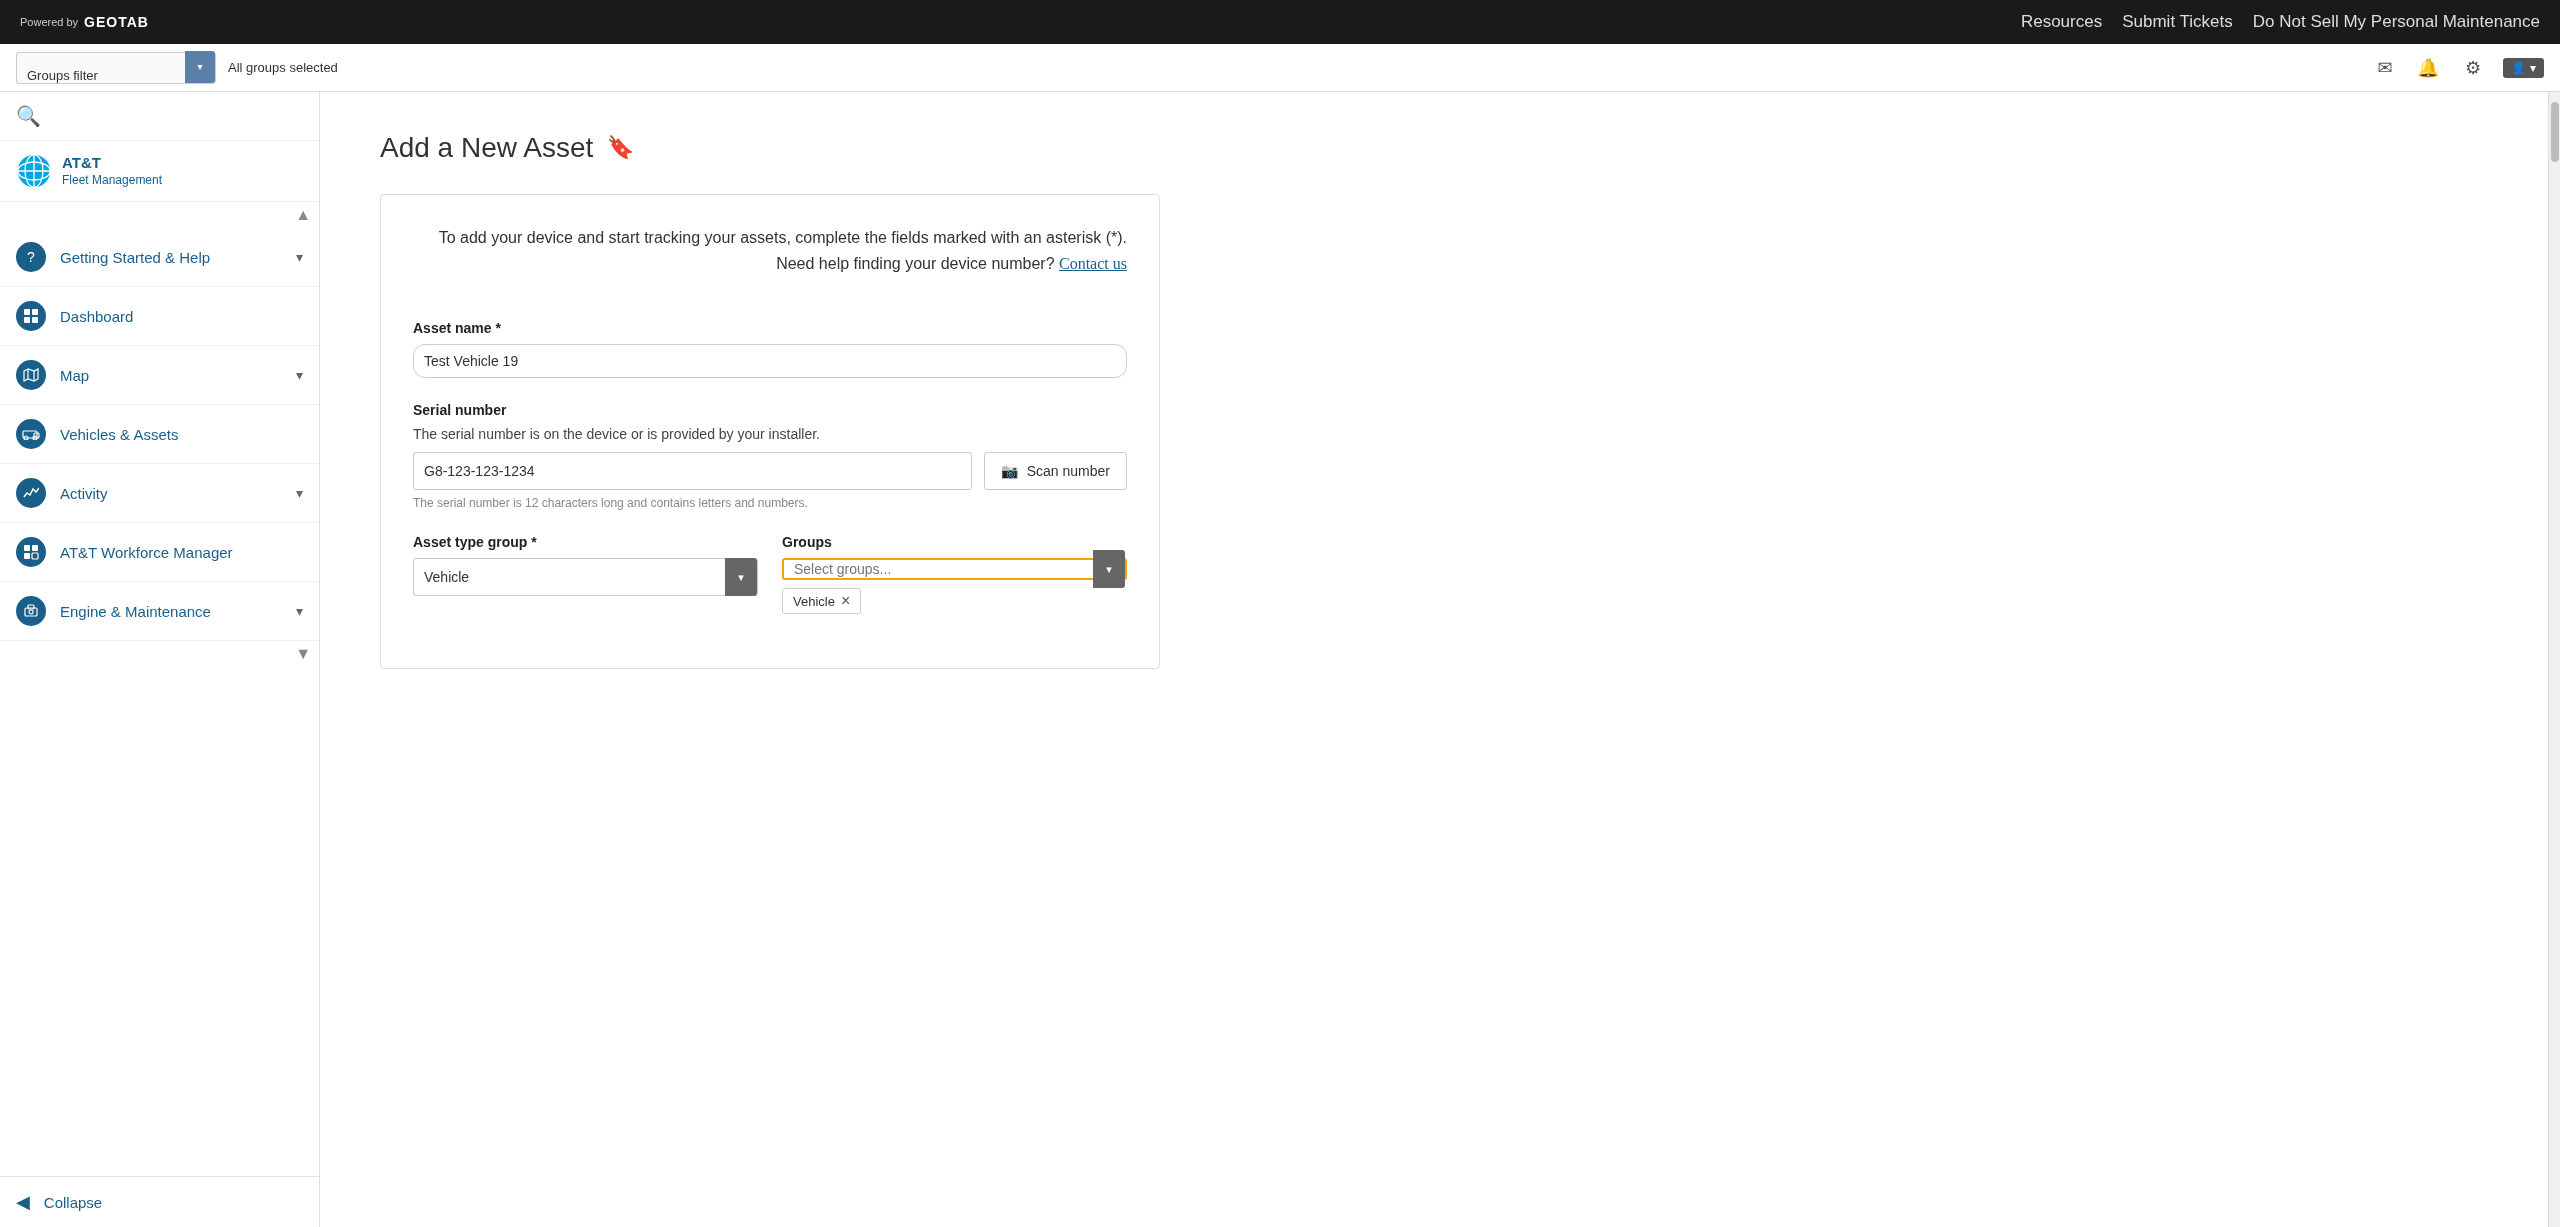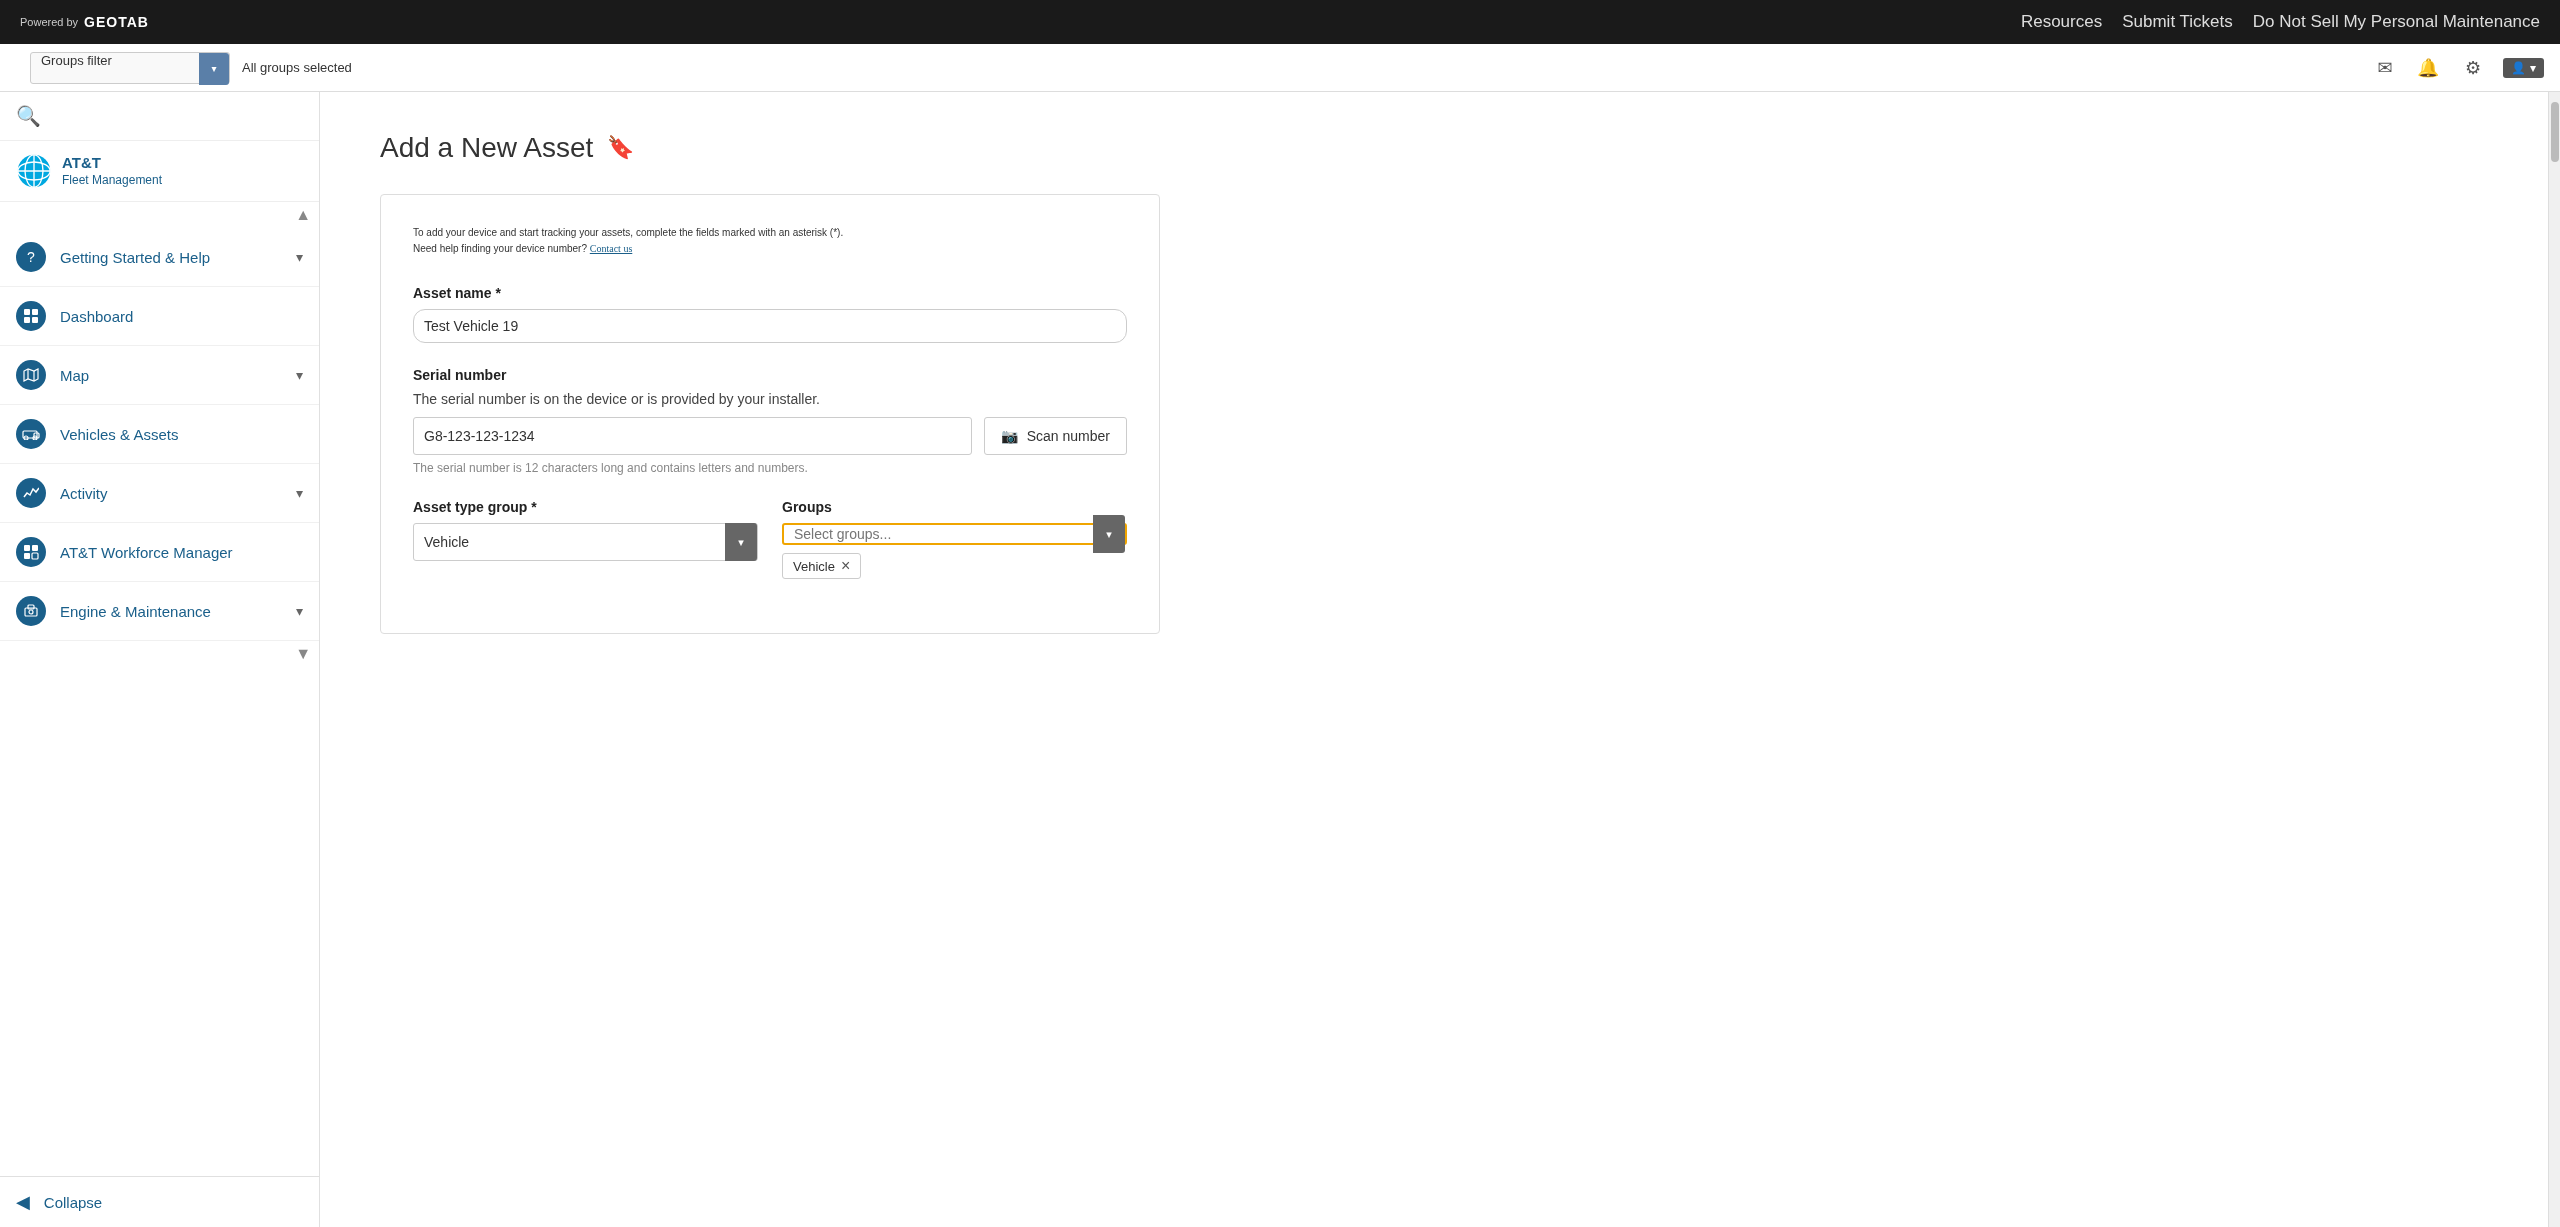--- a/index.html
+++ b/index.html
@@ -32,28 +32,27 @@
       align-items: center;
       padding: 0 16px;
       height: 48px;
       position: fixed;
       top: 44px; left: 0; right: 0;
       z-index: 99;
       gap: 12px;
     }
     .groups-filter-select {
       display: flex;
-      align-items: flex-start;
+      align-items: flex-end;
       border: 1px solid #ccc;
       border-radius: 3px;
       background: #f9f9f9;
       height: 32px;
       min-width: 200px;
       cursor: pointer;
-      margin-left: 14px;
     }
     .groups-filter-label {
       flex: 1;
       padding: 0 10px;
       color: #333;
       font-size: 13px;
     }
     .groups-filter-arrow {
       width: 30px;
       height: 32px;
@@ -216,24 +215,25 @@
     
     .form-card {
       border: 1px solid #ddd;
       border-radius: 4px;
       padding: 30px 32px;
       background: #fff;
       max-width: 780px;
     }
 
     .form-intro {
-      margin-bottom: 28px;
-      color: #333;
-      font-size: 10px;
+      margin-bottom: 44px;
+      color: #333;
+      font-size: 16px;
       line-height: 1.6;
+      text-align: right;
     }
     .contact-link {
       color: #1a5f8a;
       text-decoration: underline;
       cursor: pointer;
       font-family: Liberation Serif, serif;
     }
 
     .form-section { margin-bottom: 24px; }
     .form-label {

